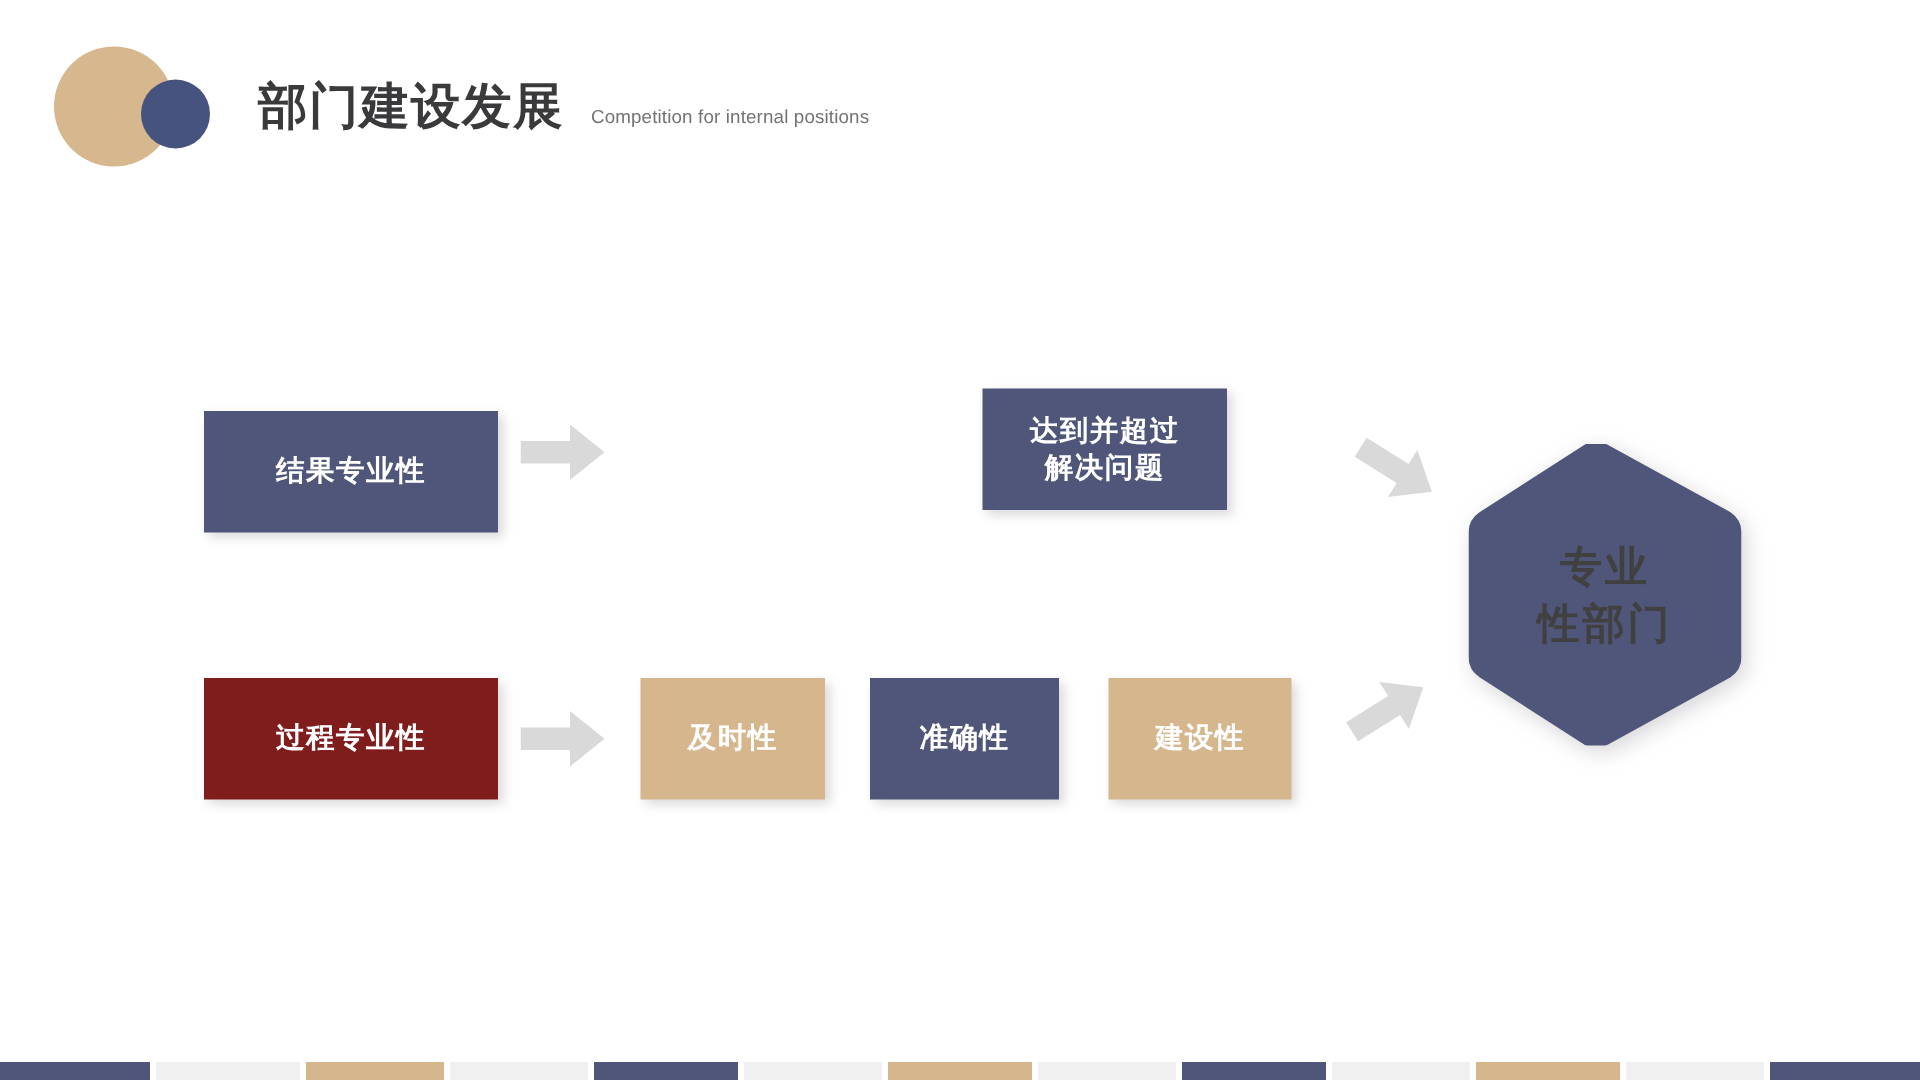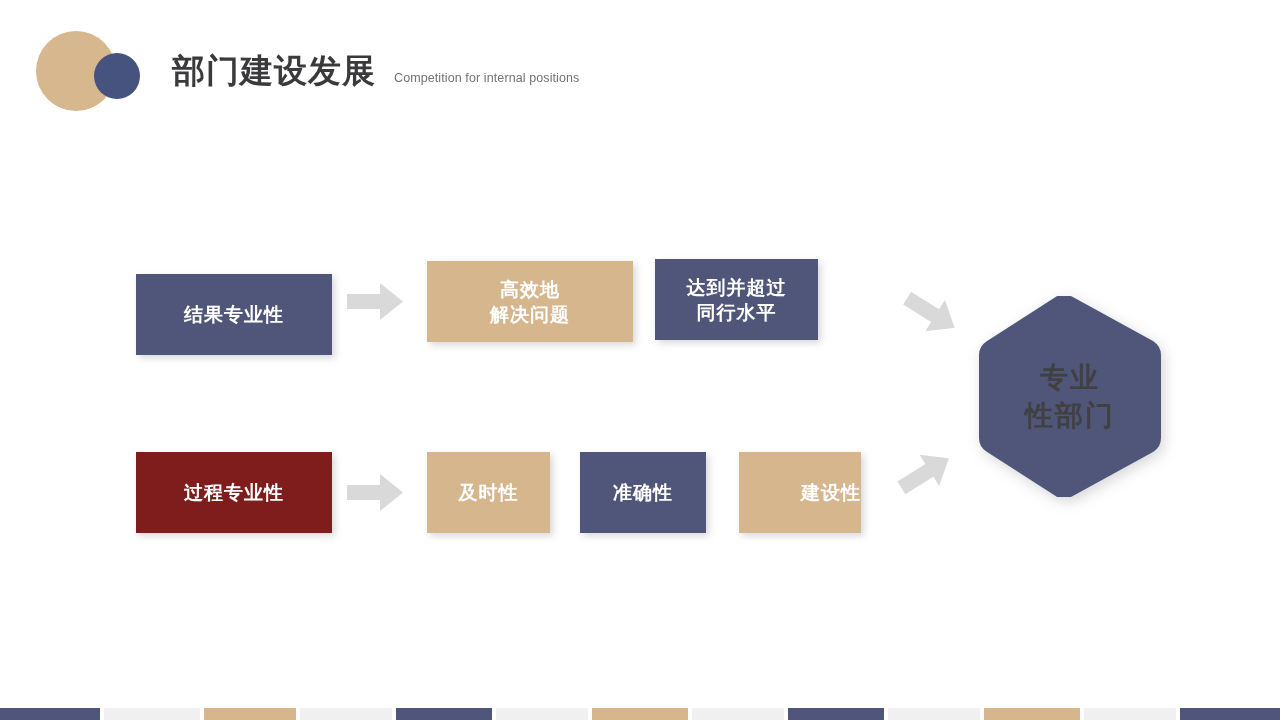--- a/index.html
+++ b/index.html
@@ -165,31 +165,25 @@
   <div class="flow-box blue" style="left: 136px; top: 274px; width: 196px; height: 81px; background: rgb(79, 86, 121);">
     <span>结果专业性</span>
   </div>
 
   <div class="arrow" style="left:347px; top:283px;">
     <svg width="56" height="37" viewBox="0 0 56 37">
       <path d="M0 11 L33 11 L33 0 L56 18.5 L33 37 L33 26 L0 26 Z" fill="#D9D9D9"></path>
     </svg>
   </div>
 
-  <div class="flow-box tan" style="left: 427px; top: 261px; width: 206px; height: 81px; background: rgb(214, 182, 141);">
-    <div>
-      <div>高效地</div>
-      <div>解决问题</div>
-    </div>
-  </div>
 
   <div class="flow-box blue" style="left: 655px; top: 259px; width: 163px; height: 81px; background: rgb(79, 86, 121);">
     <div>
       <div>达到并超过</div>
-      <div>同行水平</div>
+      <div>解决问题</div>
     </div>
   </div>
 
   <div class="arrow" style="left:898px; top:292px;">
     <svg width="62" height="48" viewBox="0 0 62 48">
       <g transform="rotate(32 31 24)">
         <path d="M3 13 L36 13 L36 2 L59 20.5 L36 39 L36 28 L3 28 Z" fill="#D9D9D9"></path>
       </g>
     </svg>
   </div>
@@ -205,21 +199,21 @@
   </div>
 
   <div class="flow-box tan" style="left: 427px; top: 452px; width: 123px; height: 81px; background: rgb(214, 182, 141);">
     <span>及时性</span>
   </div>
 
   <div class="flow-box blue" style="left: 580px; top: 452px; width: 126px; height: 81px; background: rgb(79, 86, 121);">
     <span>准确性</span>
   </div>
 
-  <div class="flow-box tan" style="left: 739px; top: 452px; width: 122px; height: 81px; background: rgb(214, 182, 141); justify-content: flex-end;">
+  <div class="flow-box tan" style="left: 739px; top: 452px; width: 122px; height: 81px; background: rgb(214, 182, 141);">
     <span>建设性</span>
   </div>
 
   <div class="arrow" style="left:896px; top:452px;">
     <svg width="62" height="48" viewBox="0 0 62 48">
       <g transform="rotate(-32 31 24)">
         <path d="M3 13 L36 13 L36 2 L59 20.5 L36 39 L36 28 L3 28 Z" fill="#D9D9D9"></path>
       </g>
     </svg>
   </div>

